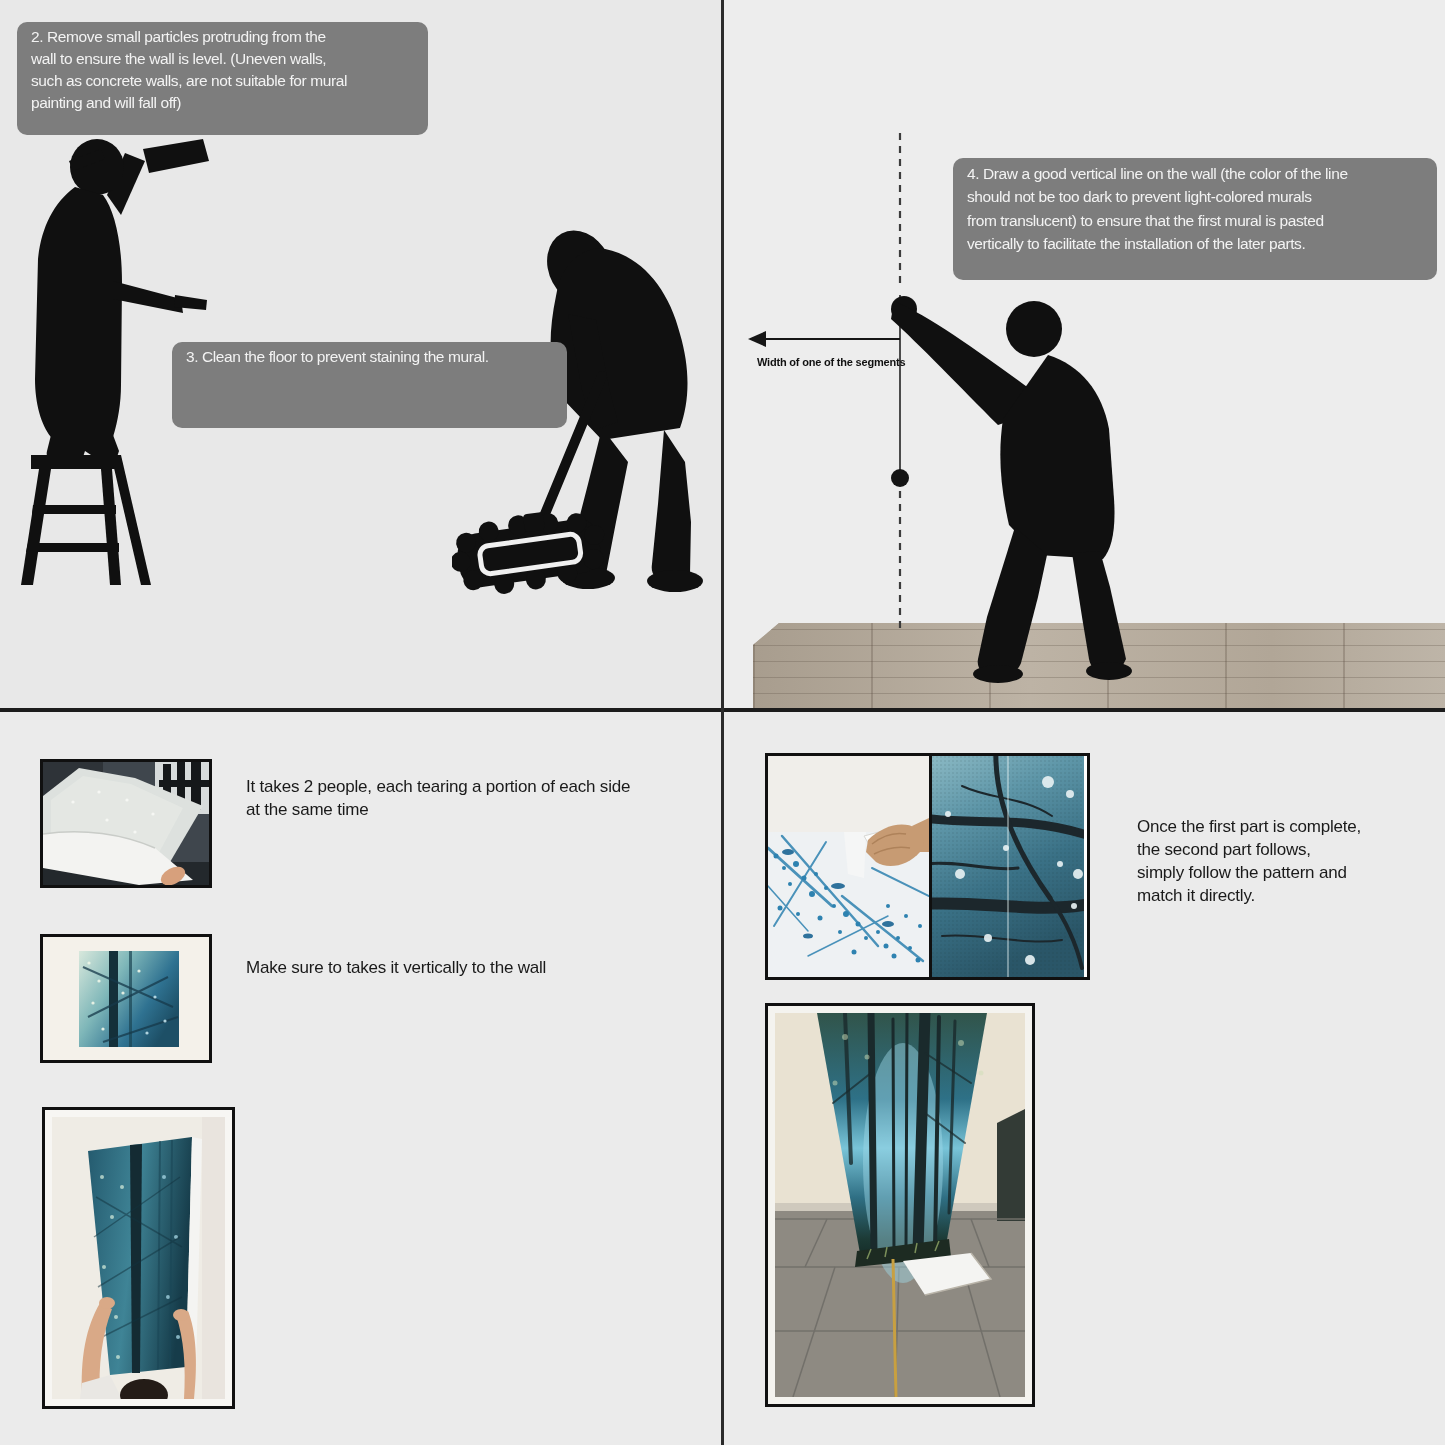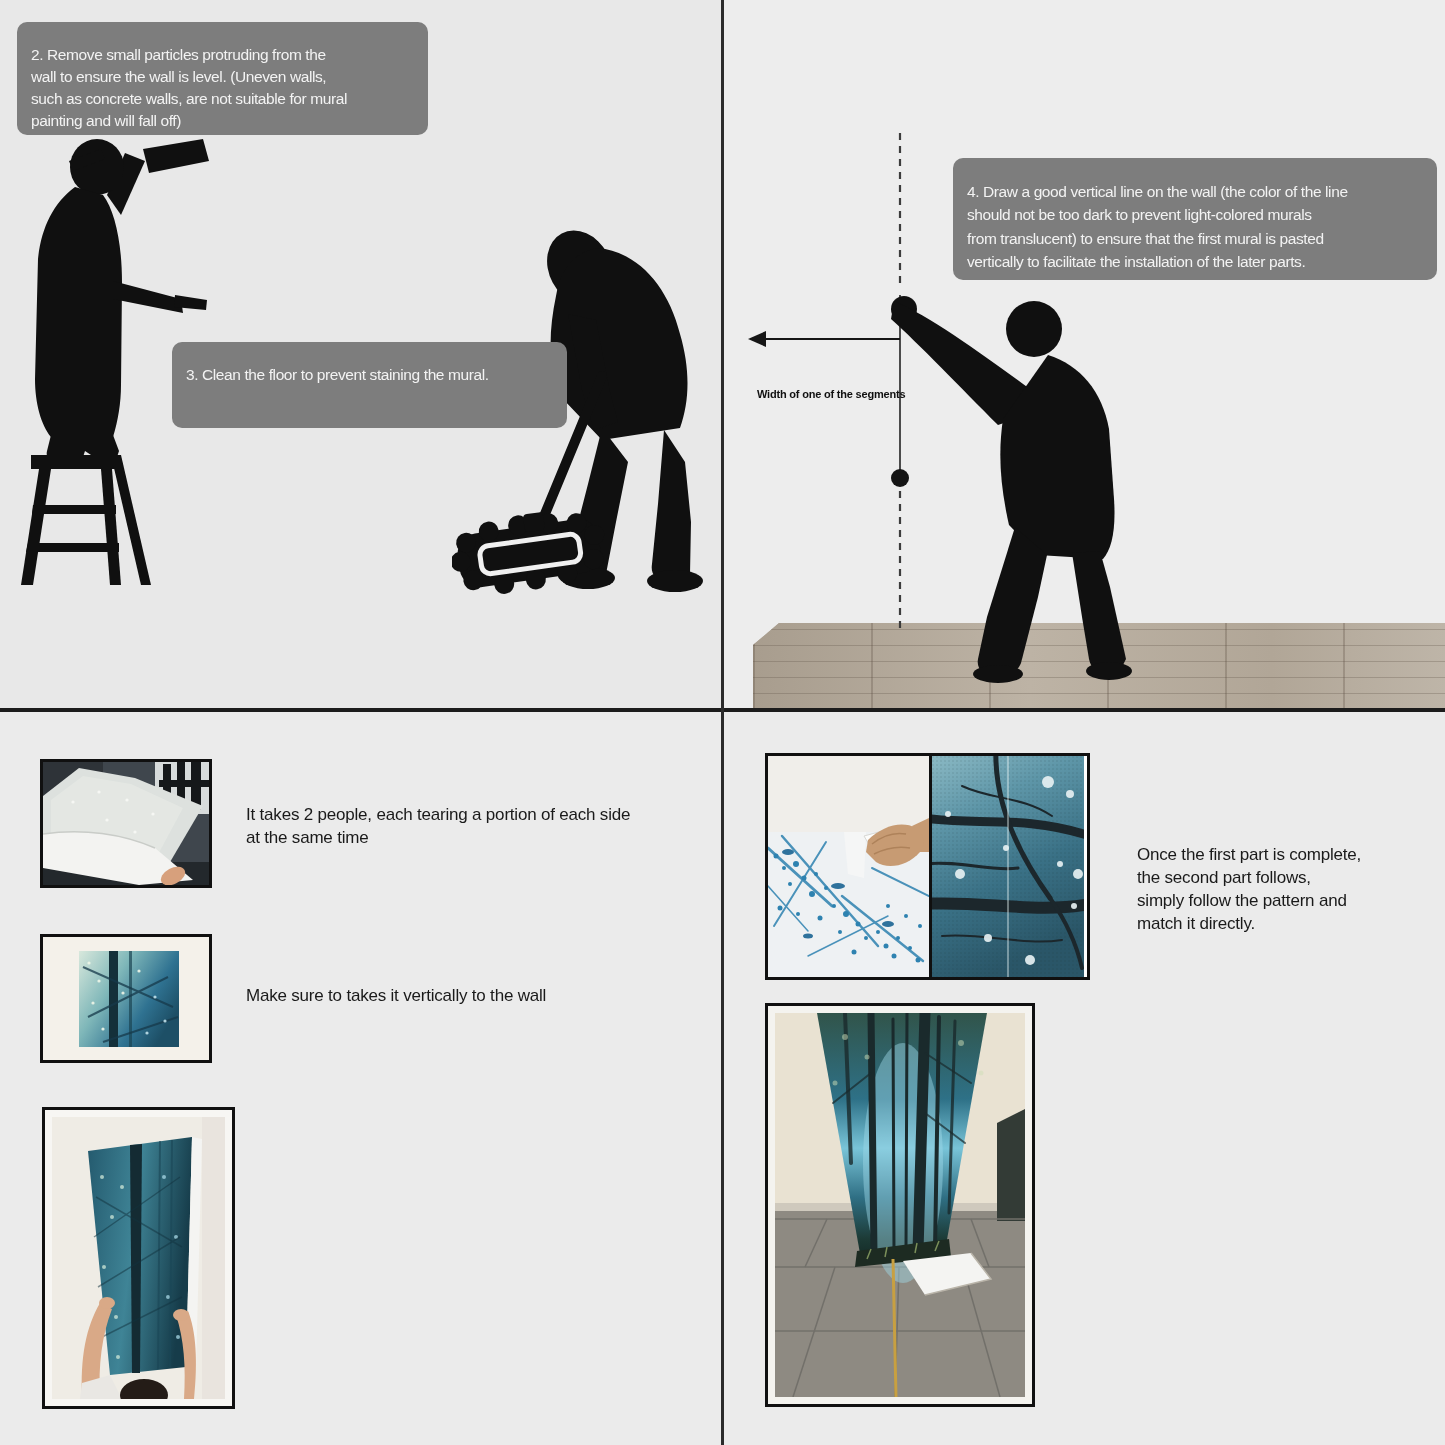--- a/index.html
+++ b/index.html
@@ -8,29 +8,29 @@
     background:#ebebeb;font-family:"Liberation Sans",sans-serif;
   }
   .quad{position:absolute;}
   #q-tl{left:0;top:0;width:722px;height:710px;background:#e8e8e8;}
   #q-tr{left:724px;top:0;width:721px;height:710px;background:#ededed;}
   .divider-v{position:absolute;left:721px;top:0;width:3px;height:1445px;background:#2b2b2b;}
   .divider-h{position:absolute;left:0;top:708px;width:1445px;height:4px;background:#1c1c1c;}
   .gbox{
     position:absolute;background:#7d7d7d;border-radius:10px;
     color:#f3f3f3;font-size:15.5px;letter-spacing:-0.4px;line-height:1.42;
-    padding:22px 14px;white-space:pre;box-sizing:border-box;
+    padding:4px 14px;white-space:pre;box-sizing:border-box;
   }
   .btext{
     position:absolute;color:#1a1a1a;font-size:17px;letter-spacing:-0.2px;
-    line-height:1.35;white-space:pre;margin-top:28px;
+    line-height:1.35;white-space:pre;
   }
   .widthlabel{
     position:absolute;left:757px;top:356px;font-size:11px;font-weight:bold;
-    letter-spacing:-0.2px;color:#111;margin-top:32px;
+    letter-spacing:-0.2px;color:#111;
   }
   .sil{position:absolute;}
   #floor{
     position:absolute;left:753px;top:623px;width:692px;height:87px;
     background-color:#b3a89a;
     background-image:
       repeating-linear-gradient(90deg, rgba(88,74,62,.28) 0 2px, rgba(0,0,0,0) 2px 118px),
       repeating-linear-gradient(0deg, rgba(96,84,72,.30) 0 1.5px, rgba(0,0,0,0) 1.5px 16px),
       linear-gradient(90deg,#a89d8e,#bdb3a5 40%,#b1a697 75%,#beb5a8);
     clip-path:polygon(0 22px,26px 0,100% 0,100% 100%,0 100%);

